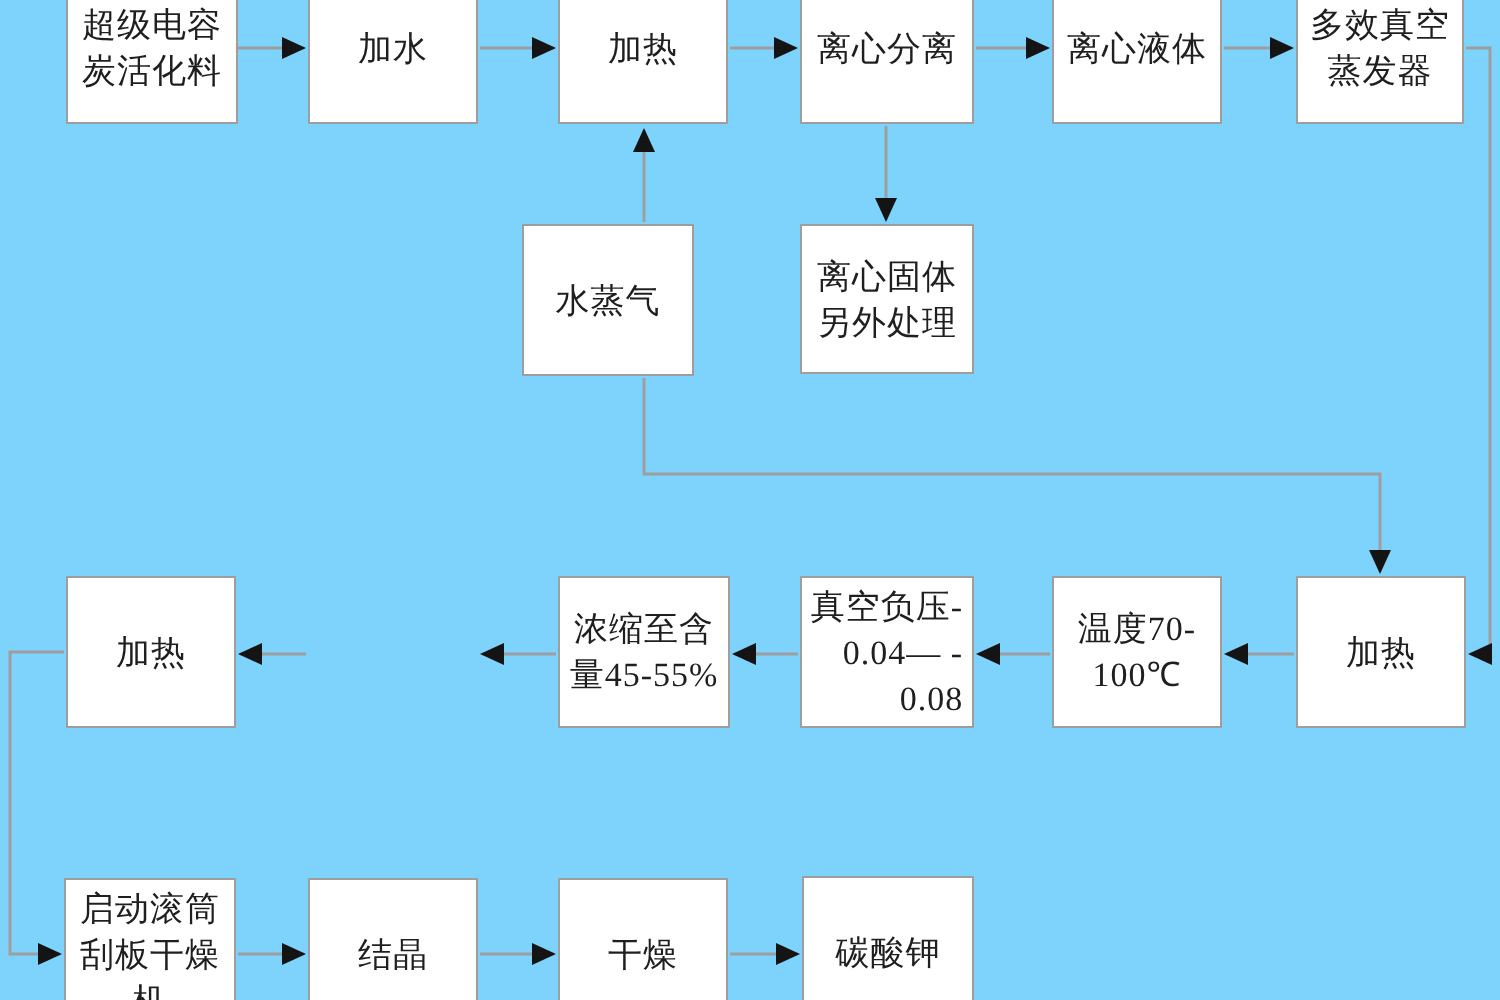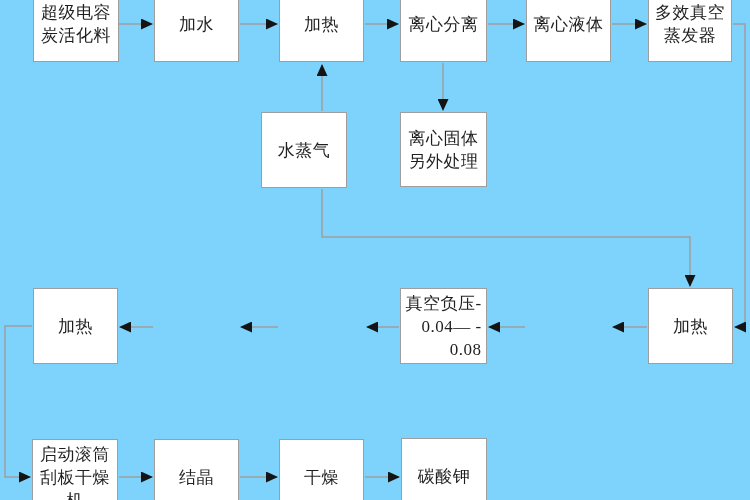--- a/index.html
+++ b/index.html
@@ -99,23 +99,27 @@
   <div class="node n-centrifuge">离心分离</div>
   <div class="node n-cent-liquid">离心液体</div>
   <div class="node n-evaporator">多效真空
 蒸发器</div>
 
   <div class="node n-steam">水蒸气</div>
   <div class="node n-solid">离心固体
 另外处理</div>
 
   <div class="node n-heat-right">加热</div>
+  <div class="node n-temperature">温度70-
+100℃</div>
   <div class="node n-vacuum">真空负压-
 0.04— -
 0.08</div>
+  <div class="node n-concentrate">浓缩至含
+量45-55%</div>
   <div class="node n-heat-left">加热</div>
 
   <div class="node n-start-dryer">启动滚筒
 刮板干燥
 机</div>
   <div class="node n-crystallize">结晶</div>
   <div class="node n-dry">干燥</div>
   <div class="node n-product">碳酸钾</div>
 
 </div>

